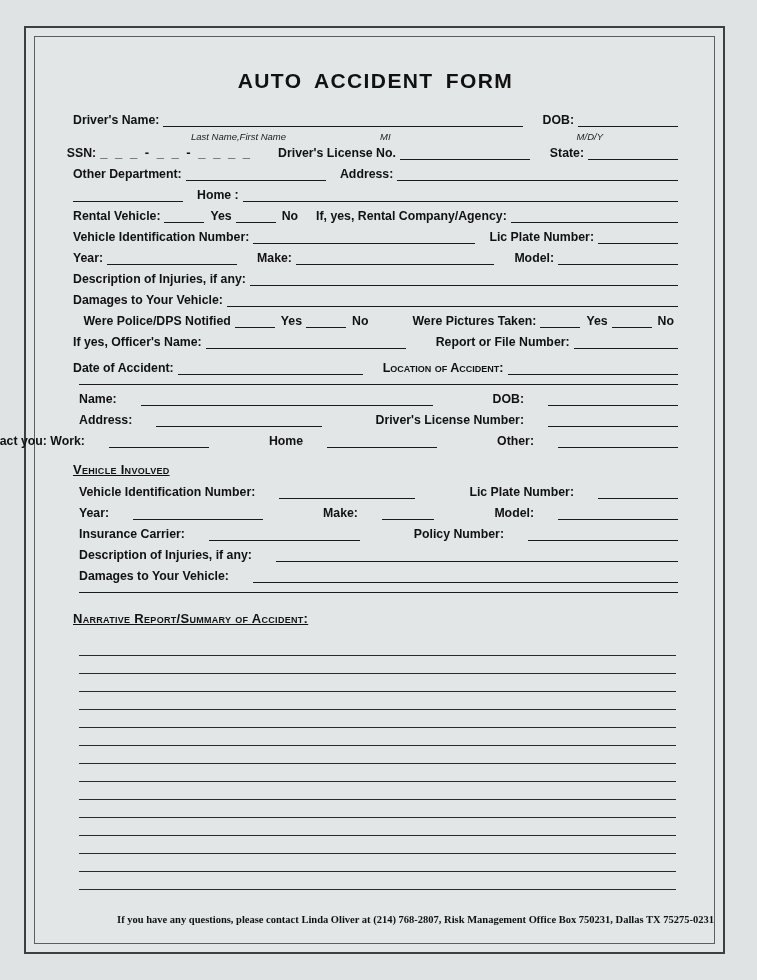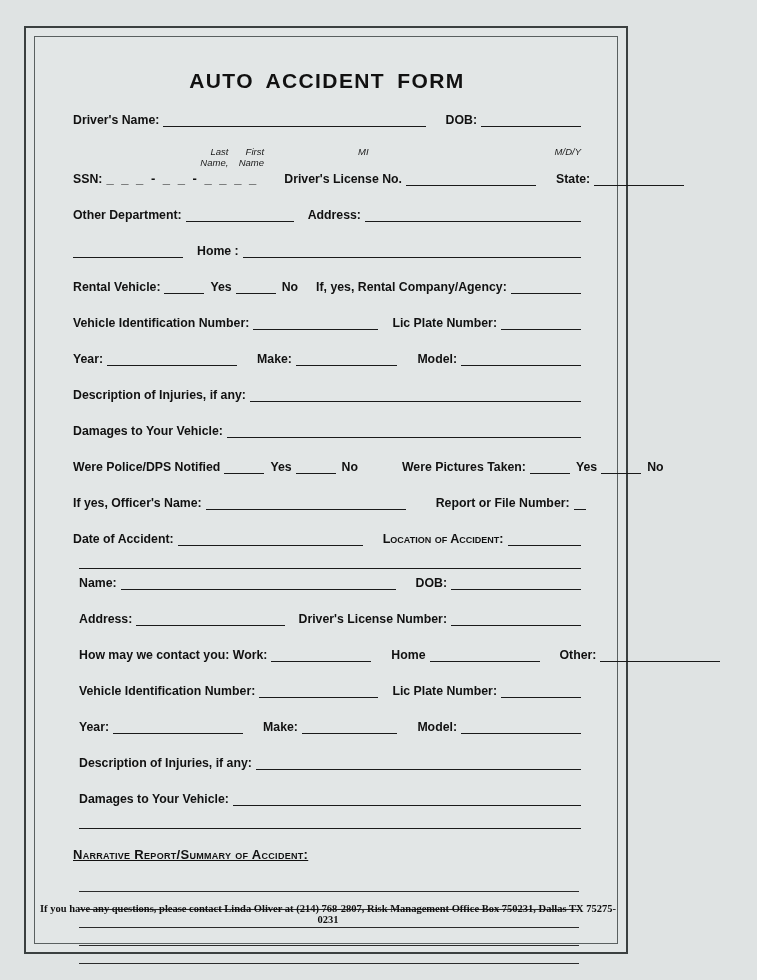--- a/index.html
+++ b/index.html
@@ -11,21 +11,21 @@
     width: 757px;
     height: 980px;
     font-family: "Liberation Sans", sans-serif;
     color: #111;
     overflow: hidden;
   }
   .page {
     position: absolute;
     left: 24px;
     top: 26px;
-    width: 604px;
+    width: 701px;
     height: 928px;
     background: #e2e6e6;
     border: 2px solid #3b4040;
     box-sizing: border-box;
   }
   .page-inner {
     position: absolute;
     left: 8px;
     top: 8px;
     right: 8px;
@@ -40,22 +40,23 @@
     font-weight: bold;
     letter-spacing: 1.4px;
     margin: 6px 0 20px 0;
     word-spacing: 5px;
   }
   .row {
     display: flex;
     align-items: flex-end;
     font-size: 12.3px;
     font-weight: bold;
-    margin-bottom: 22px;
+    margin-bottom: 7px;
     white-space: nowrap;
+    justify-content: flex-end;
   }
   .lbl {
     font-weight: bold;
     font-size: 12.3px;
     padding-right: 4px;
   }
   .lbl.sc {
     font-variant: small-caps;
     font-size: 12.6px;
   }
@@ -126,27 +127,27 @@
     border-bottom: 1px solid #2b2b2b;
     height: 17px;
     margin-left: 6px;
     margin-right: 2px;
   }
   .footer {
     position: absolute;
     left: 4px;
     right: 0;
     bottom: 18px;
-    text-align: center;
+    text-align: right;
     font-family: "Liberation Serif", serif;
     font-size: 10.5px;
     font-weight: bold;
     color: #111;
   }
-  .indent6 { margin-left: 6px; }
+  .indent6 { margin-left: 6px; gap: 20px; }
 </style>
 </head>
 <body>
 
 <div class="page">
   <div class="page-inner">
 
     <h1 class="form-title">AUTO  ACCIDENT  FORM</h1>
 
     <div class="row">
@@ -287,40 +288,48 @@
       <span class="lbl">How may we contact you:  Work:</span>
       <span class="line fixed-100"></span>
       <span class="gap20"></span>
       <span class="lbl">Home</span>
       <span class="line fixed-110"></span>
       <span class="gap20"></span>
       <span class="lbl">Other:</span>
       <span class="line fixed-120"></span>
     </div>
 
+    <div class="section-head tight">Vehicle Involved</div>
 
     <div class="row indent6">
       <span class="lbl">Vehicle Identification Number:</span>
       <span class="line"></span>
       <span class="gap14"></span>
       <span class="lbl">Lic Plate Number:</span>
       <span class="line fixed-80"></span>
     </div>
 
     <div class="row indent6">
       <span class="lbl">Year:</span>
       <span class="line fixed-130"></span>
       <span class="gap20"></span>
       <span class="lbl">Make:</span>
       <span class="line"></span>
       <span class="gap20"></span>
       <span class="lbl">Model:</span>
       <span class="line fixed-120"></span>
     </div>
 
+    <div class="row indent6">
+      <span class="lbl">Insurance Carrier:</span>
+      <span class="line"></span>
+      <span class="gap14"></span>
+      <span class="lbl">Policy Number:</span>
+      <span class="line fixed-150"></span>
+    </div>
 
     <div class="row indent6">
       <span class="lbl">Description of Injuries, if any:</span>
       <span class="line"></span>
     </div>
 
     <div class="row indent6">
       <span class="lbl">Damages to Your Vehicle:</span>
       <span class="line"></span>
     </div>

